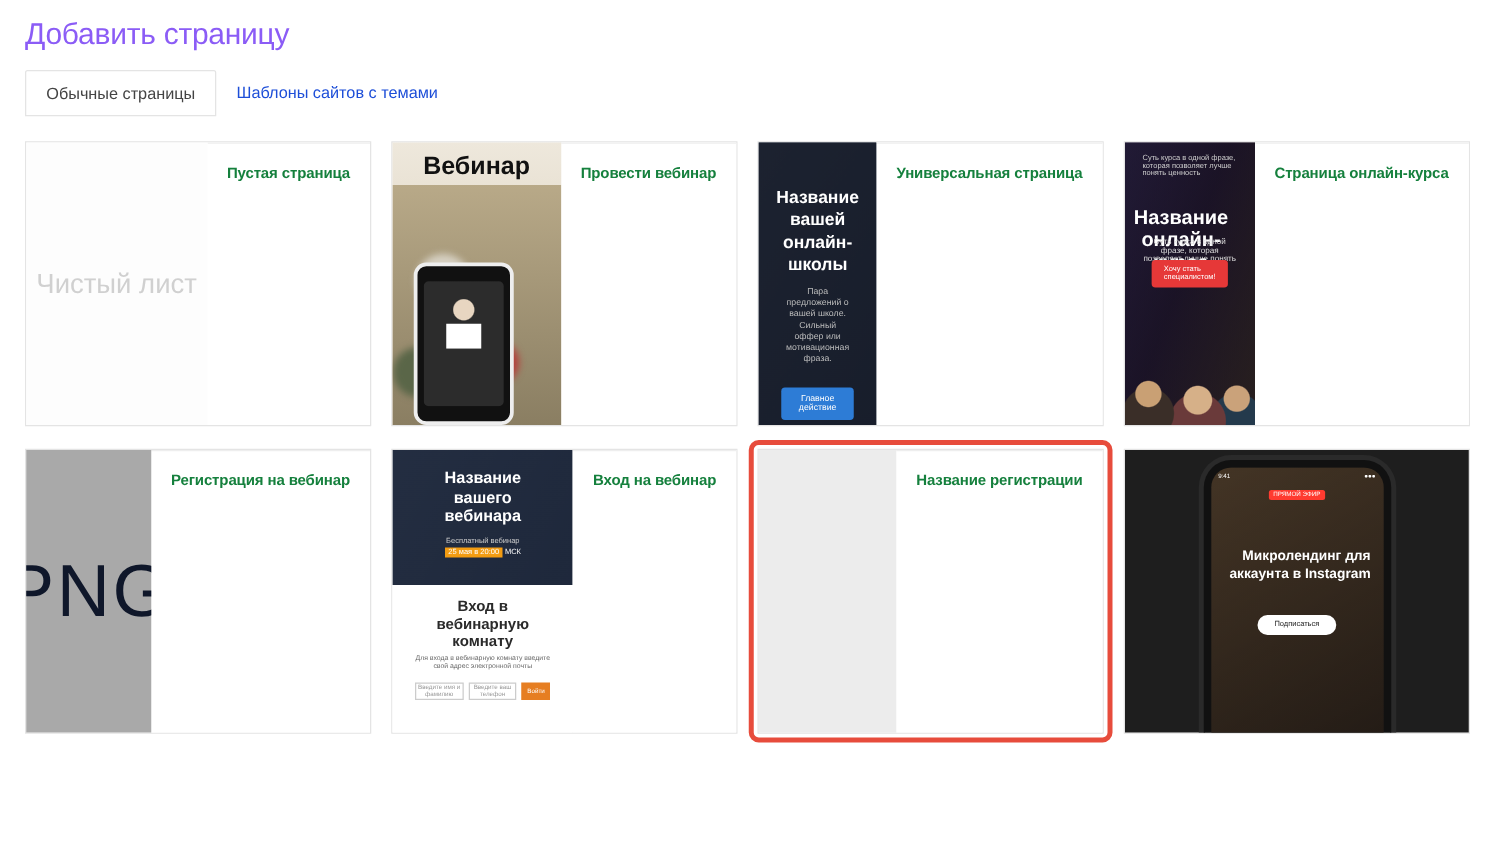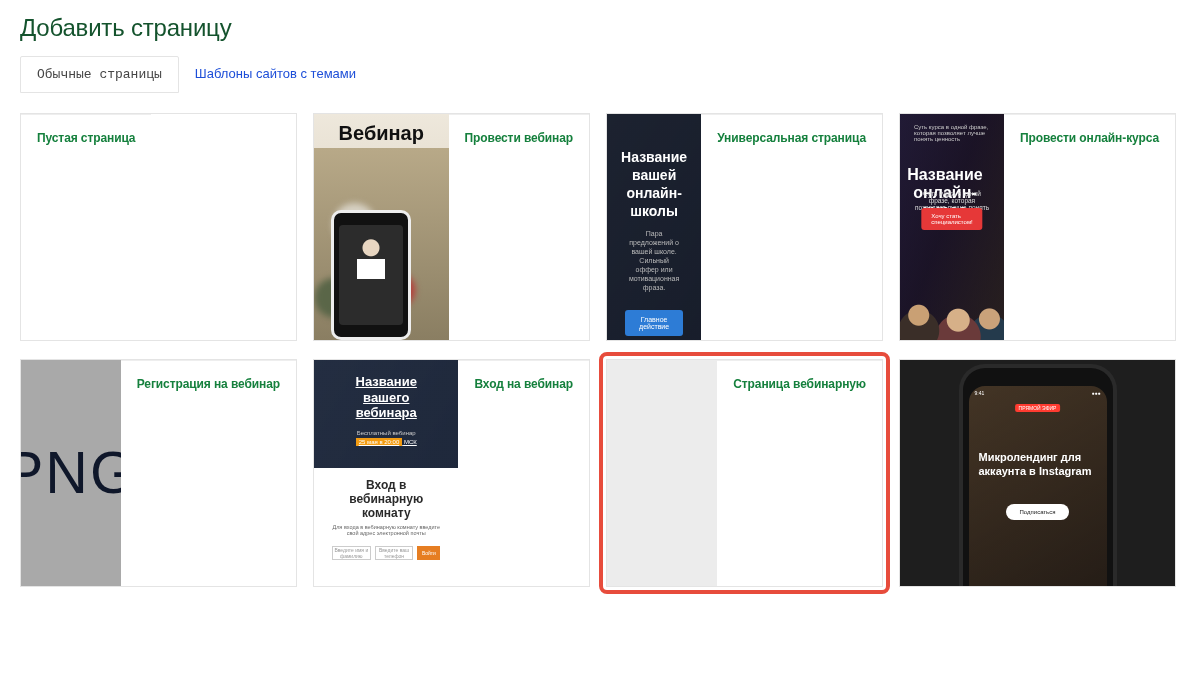--- a/index.html
+++ b/index.html
@@ -6,41 +6,40 @@
   body {
     font-family: -apple-system, BlinkMacSystemFont, "Segoe UI", Arial, sans-serif;
     background: #fff;
     color: #1f1f1f;
     padding: 14px 20px 30px 20px;
     width: 1200px;
   }
   h1.page-title {
     font-size: 24px;
     font-weight: 400;
-    color: #14532d;
+    color: #8b5cf6;
     margin-bottom: 14px;
     letter-spacing: -0.2px;
   }
   .tabs {
     display: flex;
     gap: 0;
     margin-bottom: 20px;
     font-size: 13px;
   }
   .tab {
     padding: 10px 16px;
     cursor: pointer;
     color: #1d4ed8;
   }
   .tab.active {
     border: 1px solid #e4e4e4;
     background: #fff;
     color: #444;
     border-radius: 2px 2px 0 0;
-    font-family: Liberation Mono, monospace;
   }
   .grid {
     display: grid;
     grid-template-columns: repeat(4, 277px);
     gap: 18px 16px;
   }
   .card {
     border: 1px solid #e4e4e4;
     background: #fff;
     cursor: pointer;
@@ -173,21 +172,21 @@
   
   .pv-png { background:#a9a9a9; color:#0f172a; font-size:59px; font-weight:300; letter-spacing:2px; }
 
   
   .pv-wreg { display:block; position:relative; background:#fff; }
   .pv-wreg .top{
     position:absolute; inset:0 0 52% 0;
     background:
       linear-gradient(rgba(26,36,56,.8),rgba(26,36,56,.8)),
       linear-gradient(120deg,#495466,#2f3848);
-    color:#fff; text-align:center; padding:14px 18px 0;text-decoration:underline;
+    color:#fff; text-align:center; padding:14px 18px 0;
   }
   .pv-wreg .top .t1{ font-size:13px; font-weight:600; line-height:1.2; }
   .pv-wreg .top .t2{ margin-top:6px; font-size:6px; color:#ccc; display:inline-block; padding:0 2px;}
   .pv-wreg .top .t3{ margin-top:0px; font-size:6px; }
   .pv-wreg .top .t3 .og{ background:#f39c12; color:#fff; padding:1px 3px; }
   .pv-wreg .bot{
     position:absolute; inset:48% 0 0 0; background:#fff; text-align:center;
     padding:10px 18px 0; color:#2a2a2a;
   }
   .pv-wreg .bot .b1{ font-size:12px; font-weight:700; }
@@ -212,21 +211,21 @@
   .pv-ig .ig-phone{
     position:absolute; left:50%; top:8px; transform:translateX(-50%);
     width:150px; height:260px; background:#111; border-radius:22px; padding:6px;
     box-shadow:0 0 0 4px #2a2a2a;
   }
   .pv-ig .ig-screen{
     width:100%; height:100%; border-radius:16px;
     background:
       linear-gradient(rgba(0,0,0,.45),rgba(0,0,0,.45)),
       linear-gradient(150deg,#7a5f43,#3a2d24);
-    position:relative; color:#fff; text-align:left;margin-top:12px;
+    position:relative; color:#fff; text-align:right;
   }
   .pv-ig .ig-bar{
     position:absolute; top:4px; left:6px; right:6px; height:8px;
     display:flex; justify-content:space-between; font-size:5px; color:#fff;
   }
   .pv-ig .ig-rec{
     position:absolute; top:18px; left:50%; transform:translateX(-50%);
     background:#ff3b30; color:#fff; font-size:5px; padding:1px 4px; border-radius:2px;
   }
   .pv-ig .ig-title{
@@ -244,20 +243,23 @@
 <h1 class="page-title">Добавить страницу</h1>
 
 <div class="tabs">
   <div class="tab active">Обычные страницы</div>
   <div class="tab">Шаблоны сайтов с темами</div>
 </div>
 
 <div class="grid">
 
   <div class="card">
+    <div class="preview pv-blank">
+      <span>Чистый лист</span>
+    </div>
     <div class="card-label">Пустая страница</div>
   </div>
 
   <div class="card">
     <div class="preview pv-webinar">
       <div class="wb-title">Вебинар</div>
       <div class="wb-scene">
         <div class="wb-blur"></div>
         <div class="wb-phone">
           <div class="wb-phone-screen"></div>
@@ -277,21 +279,21 @@
   </div>
 
   <div class="card">
     <div class="preview pv-course">
       <div class="c-tiny">Суть курса в одной фразе, которая позволяет лучше понять ценность</div>
       <div class="c-title">Название онлайн-курса</div>
       <div class="c-sub">Суть курса в одной фразе, которая позволяет лучше понять ценность</div>
       <div class="c-btn">Хочу стать специалистом!</div>
       <div class="c-people"></div>
     </div>
-    <div class="card-label">Провести онлайн-курса</div>
+    <div class="card-label">Страница онлайн-курса</div>
   </div>
 
   <div class="card">
     <div class="preview pv-png">
       <span>PNG</span>
     </div>
     <div class="card-label">Регистрация на вебинар</div>
   </div>
 
   <div class="card">
@@ -312,21 +314,21 @@
           <div class="fld">Введите ваш телефон</div>
           <div class="sbm">Войти</div>
         </div>
       </div>
     </div>
     <div class="card-label">Вход на вебинар</div>
   </div>
 
   <div class="card highlighted">
     <div class="preview pv-reg"></div>
-    <div class="card-label">Страница вебинарную</div>
+    <div class="card-label">Название регистрации</div>
   </div>
 
   <div class="card">
     <div class="preview pv-ig">
       <div class="ig-phone">
         <div class="ig-screen">
           <div class="ig-bar">
             <span>9:41</span>
             <span>●●●</span>
           </div>

